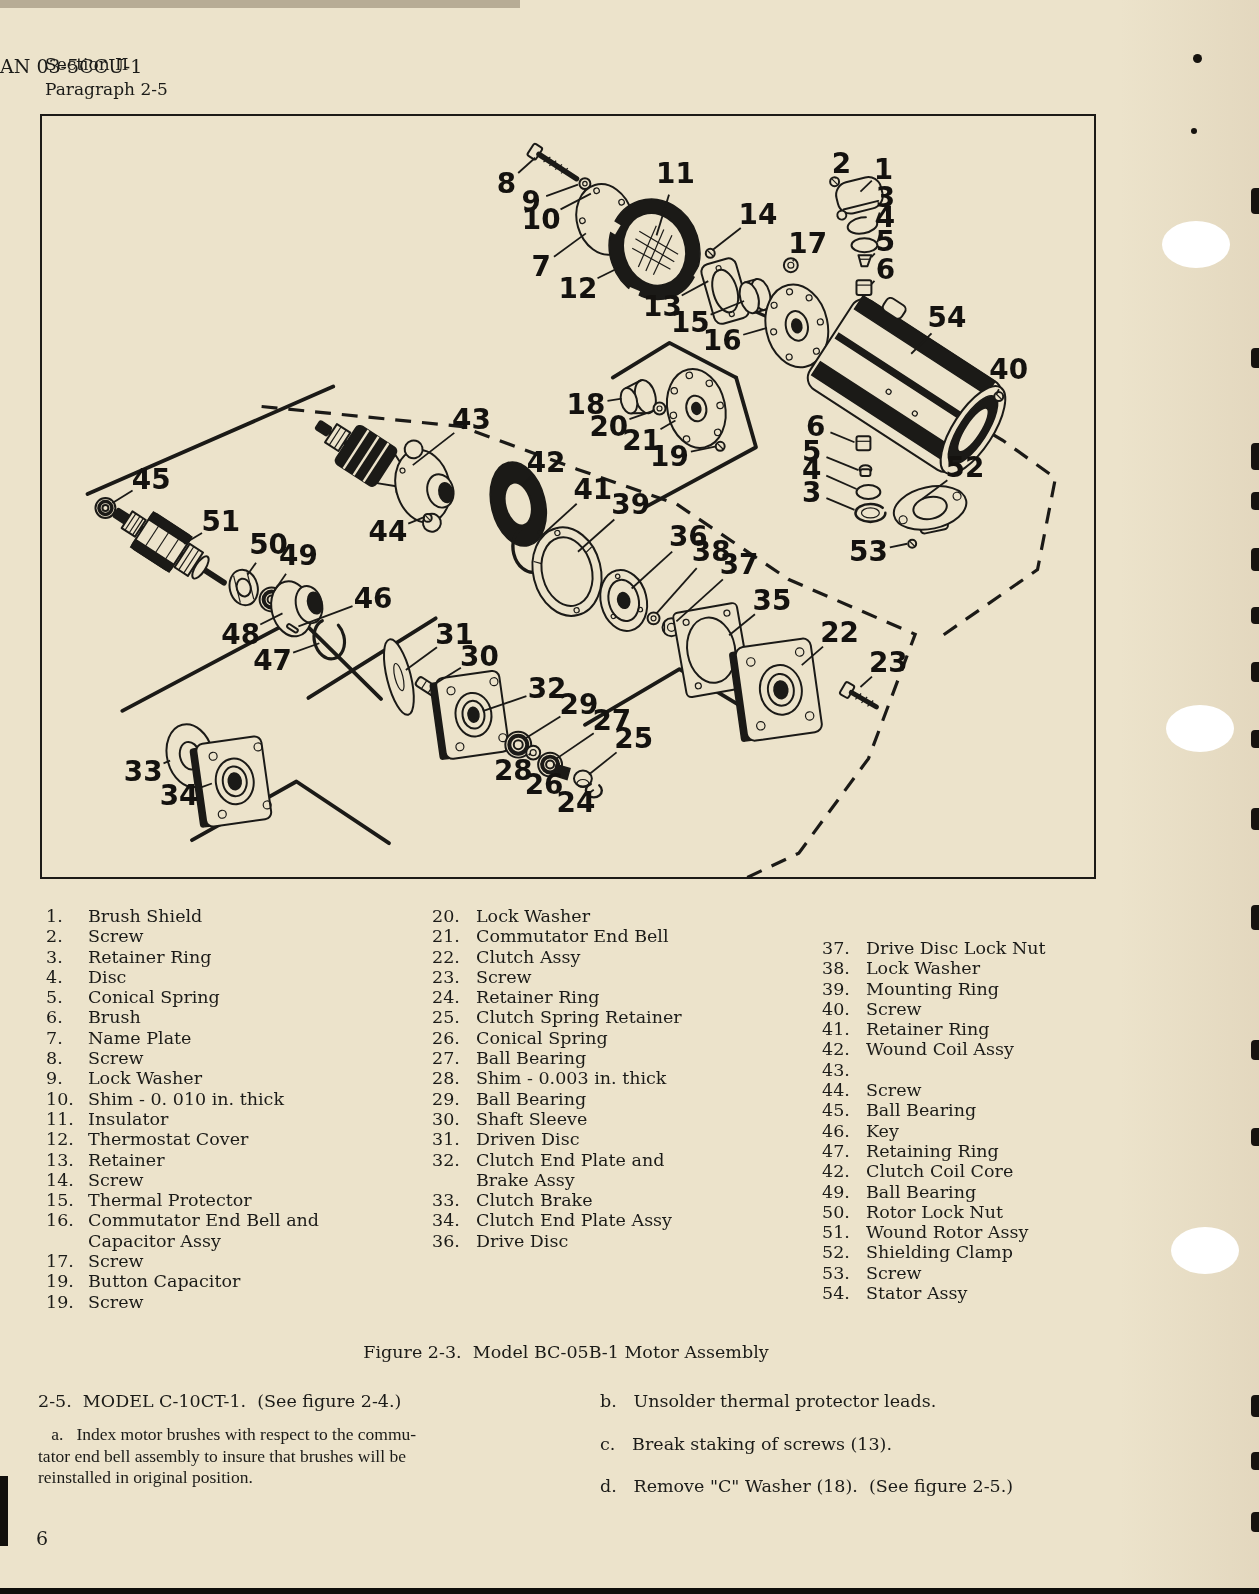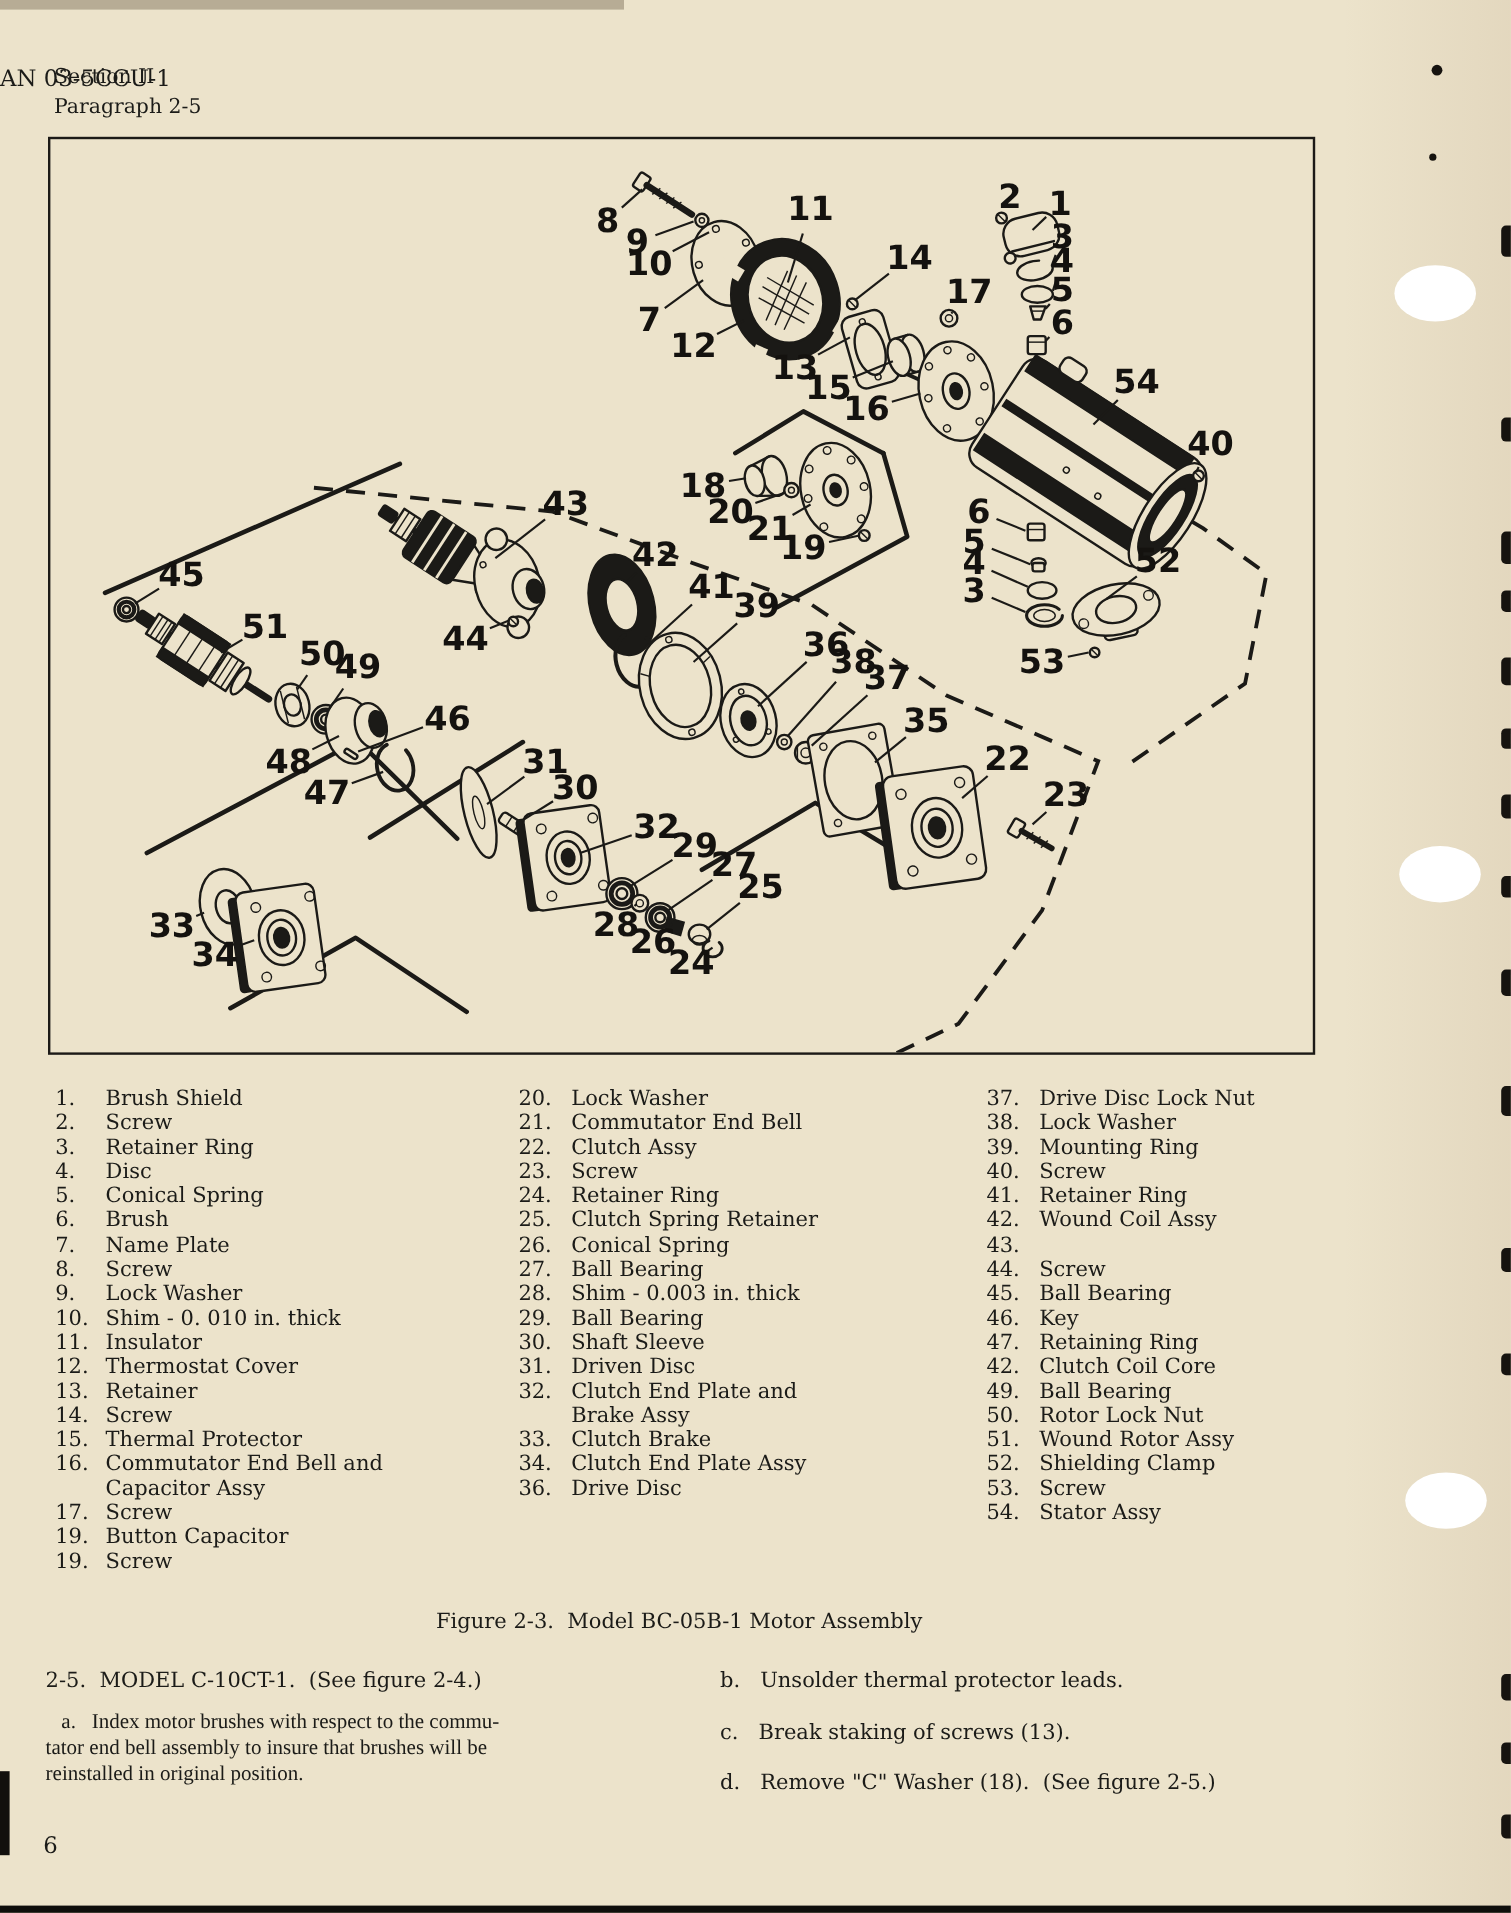--- a/index.html
+++ b/index.html
@@ -14,21 +14,21 @@
   .top-shade{position:absolute; top:0; left:0; width:520px; height:8px; background:rgba(60,48,28,.30);}
   .hdr-left{position:absolute; left:45px; top:52px; font-size:17px; line-height:25px; white-space:pre;}
   .hdr-center{position:absolute; left:0; top:55px; width:1136px; text-align:left; font-size:19px; white-space:pre;}
   .figbox{position:absolute; left:40px; top:114px; width:1052px; height:761px; border:2.5px solid #1c1a17; background:#ece3cb;}
   .figbox svg{display:block; width:100%; height:100%;}
 
   
   .pl-col{position:absolute; top:906px; font-size:17.5px; line-height:20.3px;}
   .pl-col.c0{left:46px; width:370px;}
   .pl-col.c1{left:432px; width:370px;}
-  .pl-col.c2{left:822px; width:300px;}
+  .pl-col.c2{left:822px; width:300px;margin-top:32px;}
   .pl-row{display:flex; align-items:flex-start;}
   .pl-num{flex:0 0 44px; white-space:pre;}
   .c0 .pl-num{flex-basis:42px;}
   .pl-name{white-space:pre-line;}
 
   .caption{position:absolute; left:40px; top:1342px; width:1052px; text-align:center; font-size:17.5px; white-space:pre;}
   .para{position:absolute; font-size:17.5px; line-height:21.5px; white-space:pre;}
   .p-head{left:38px; top:1391px;}
   .p-a{left:38px; top:1424px;font-family:Liberation Serif, serif;}
   .p-b{left:600px; top:1391px;}

